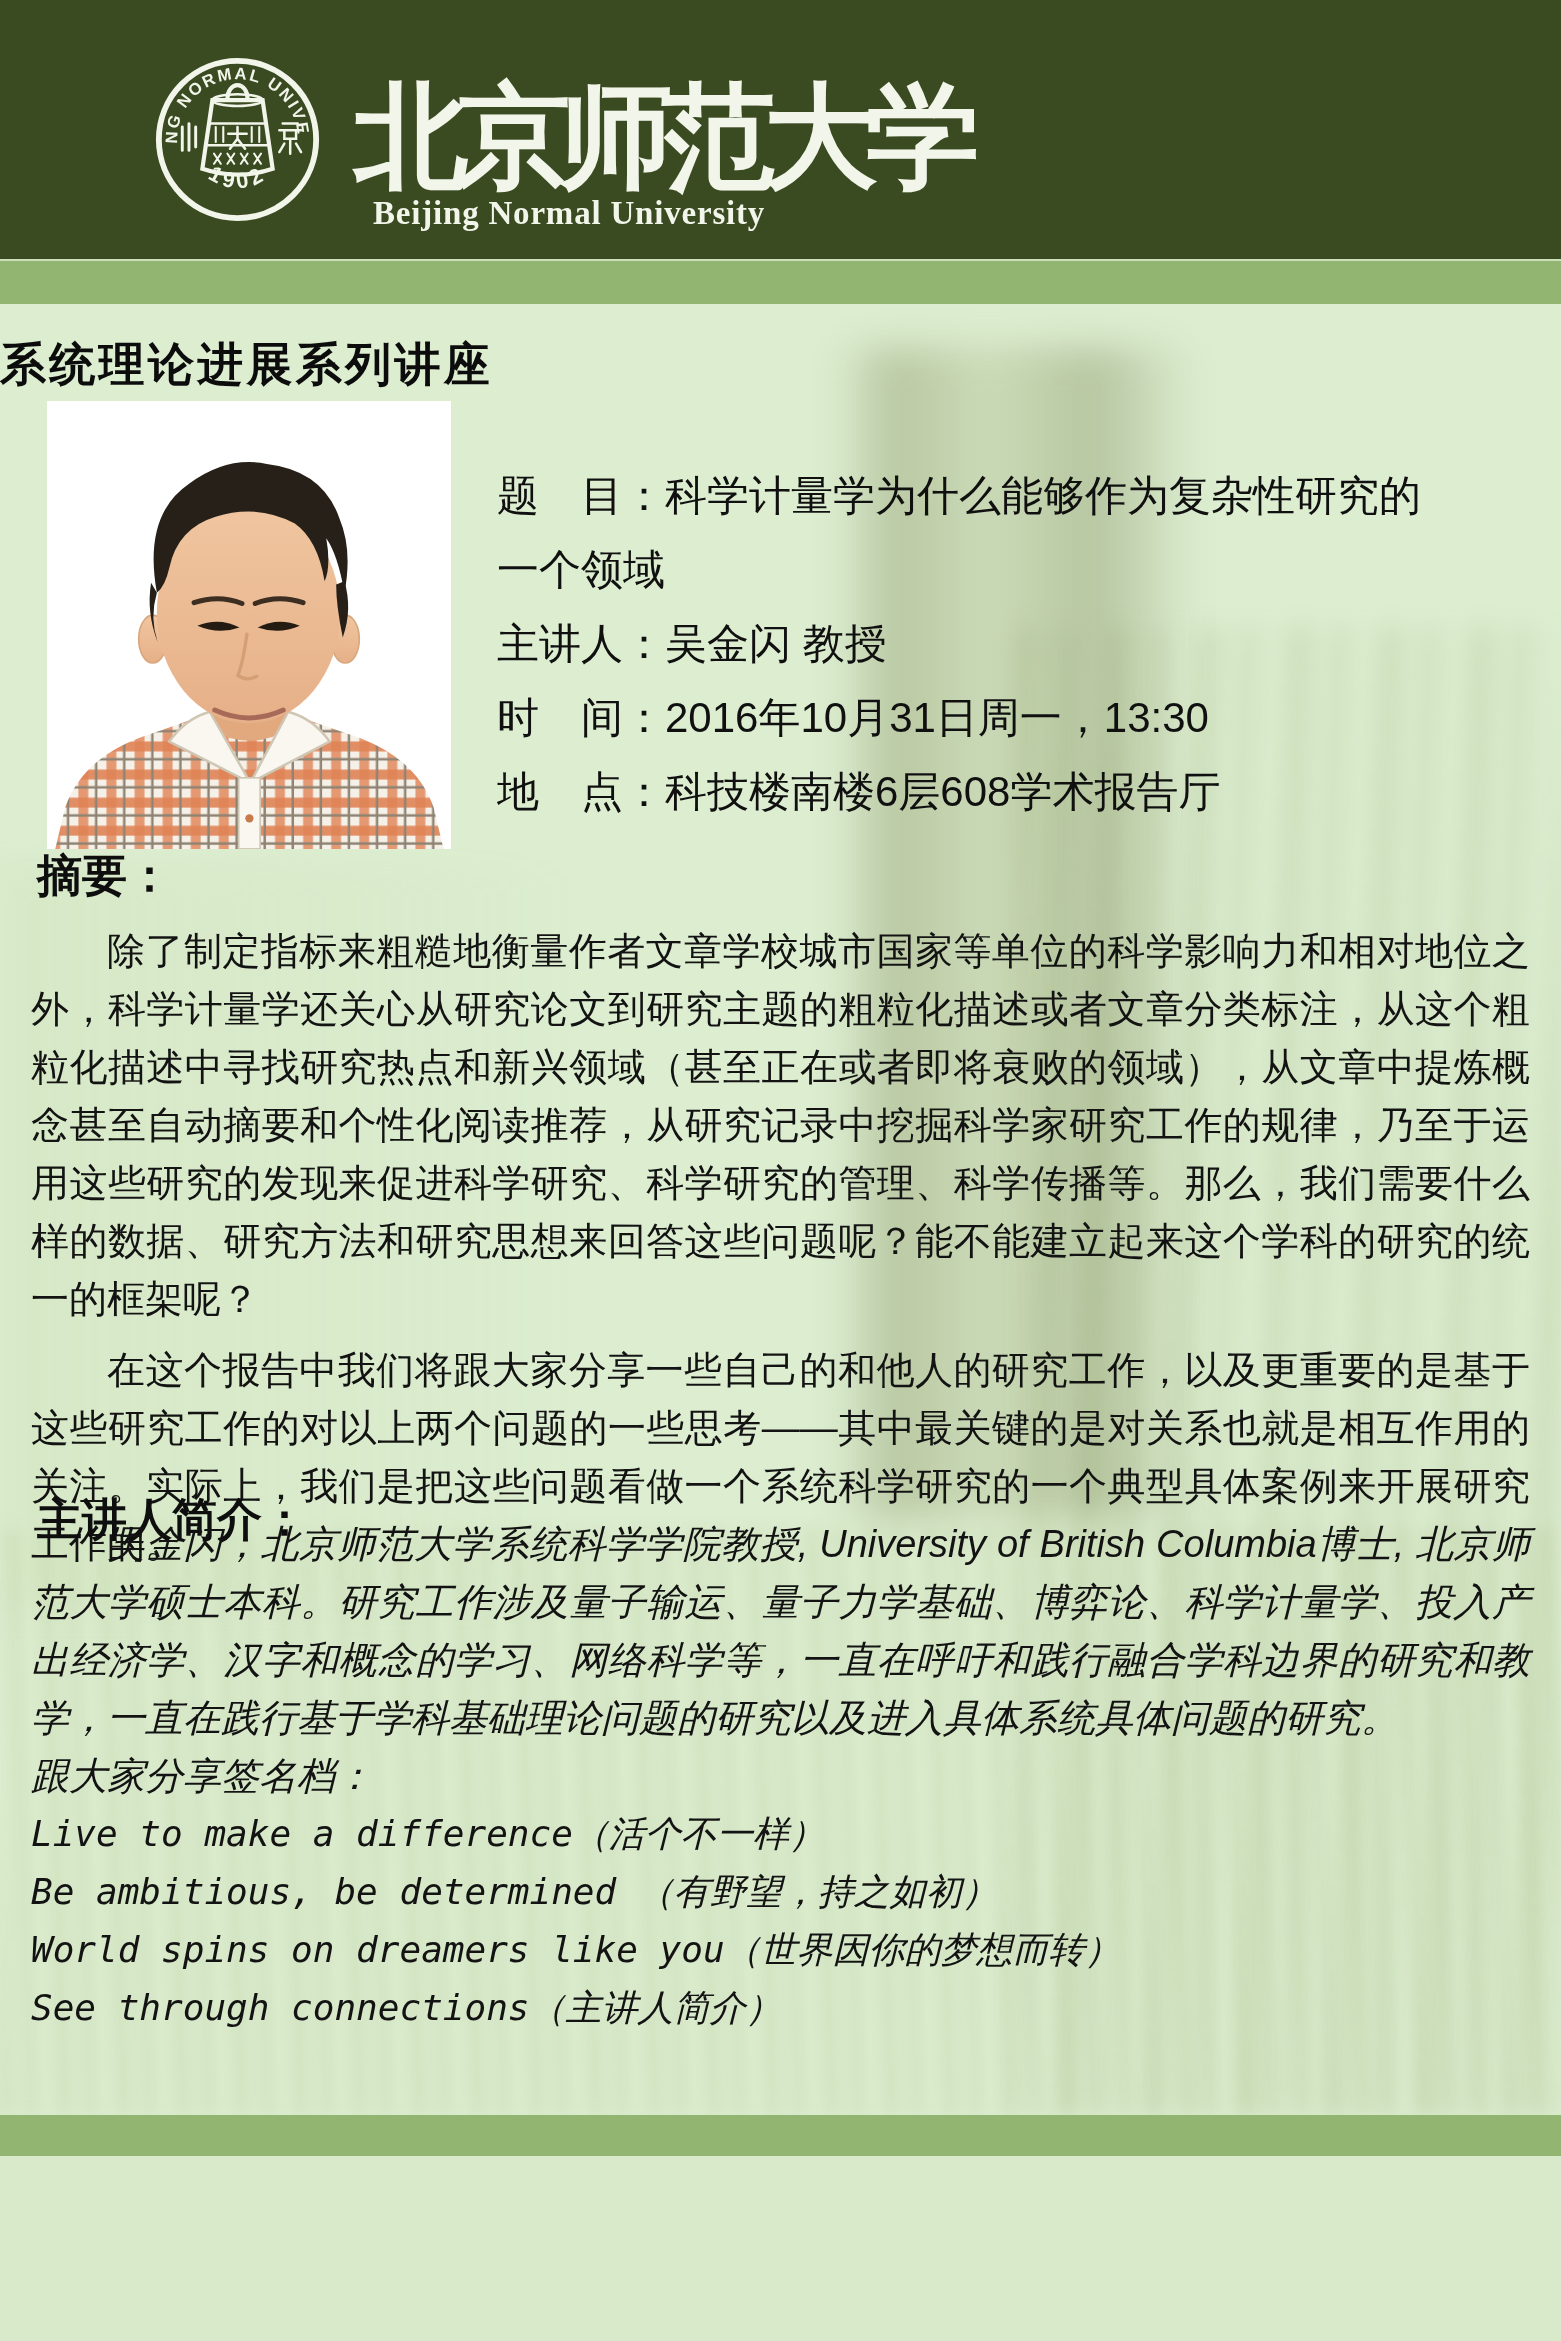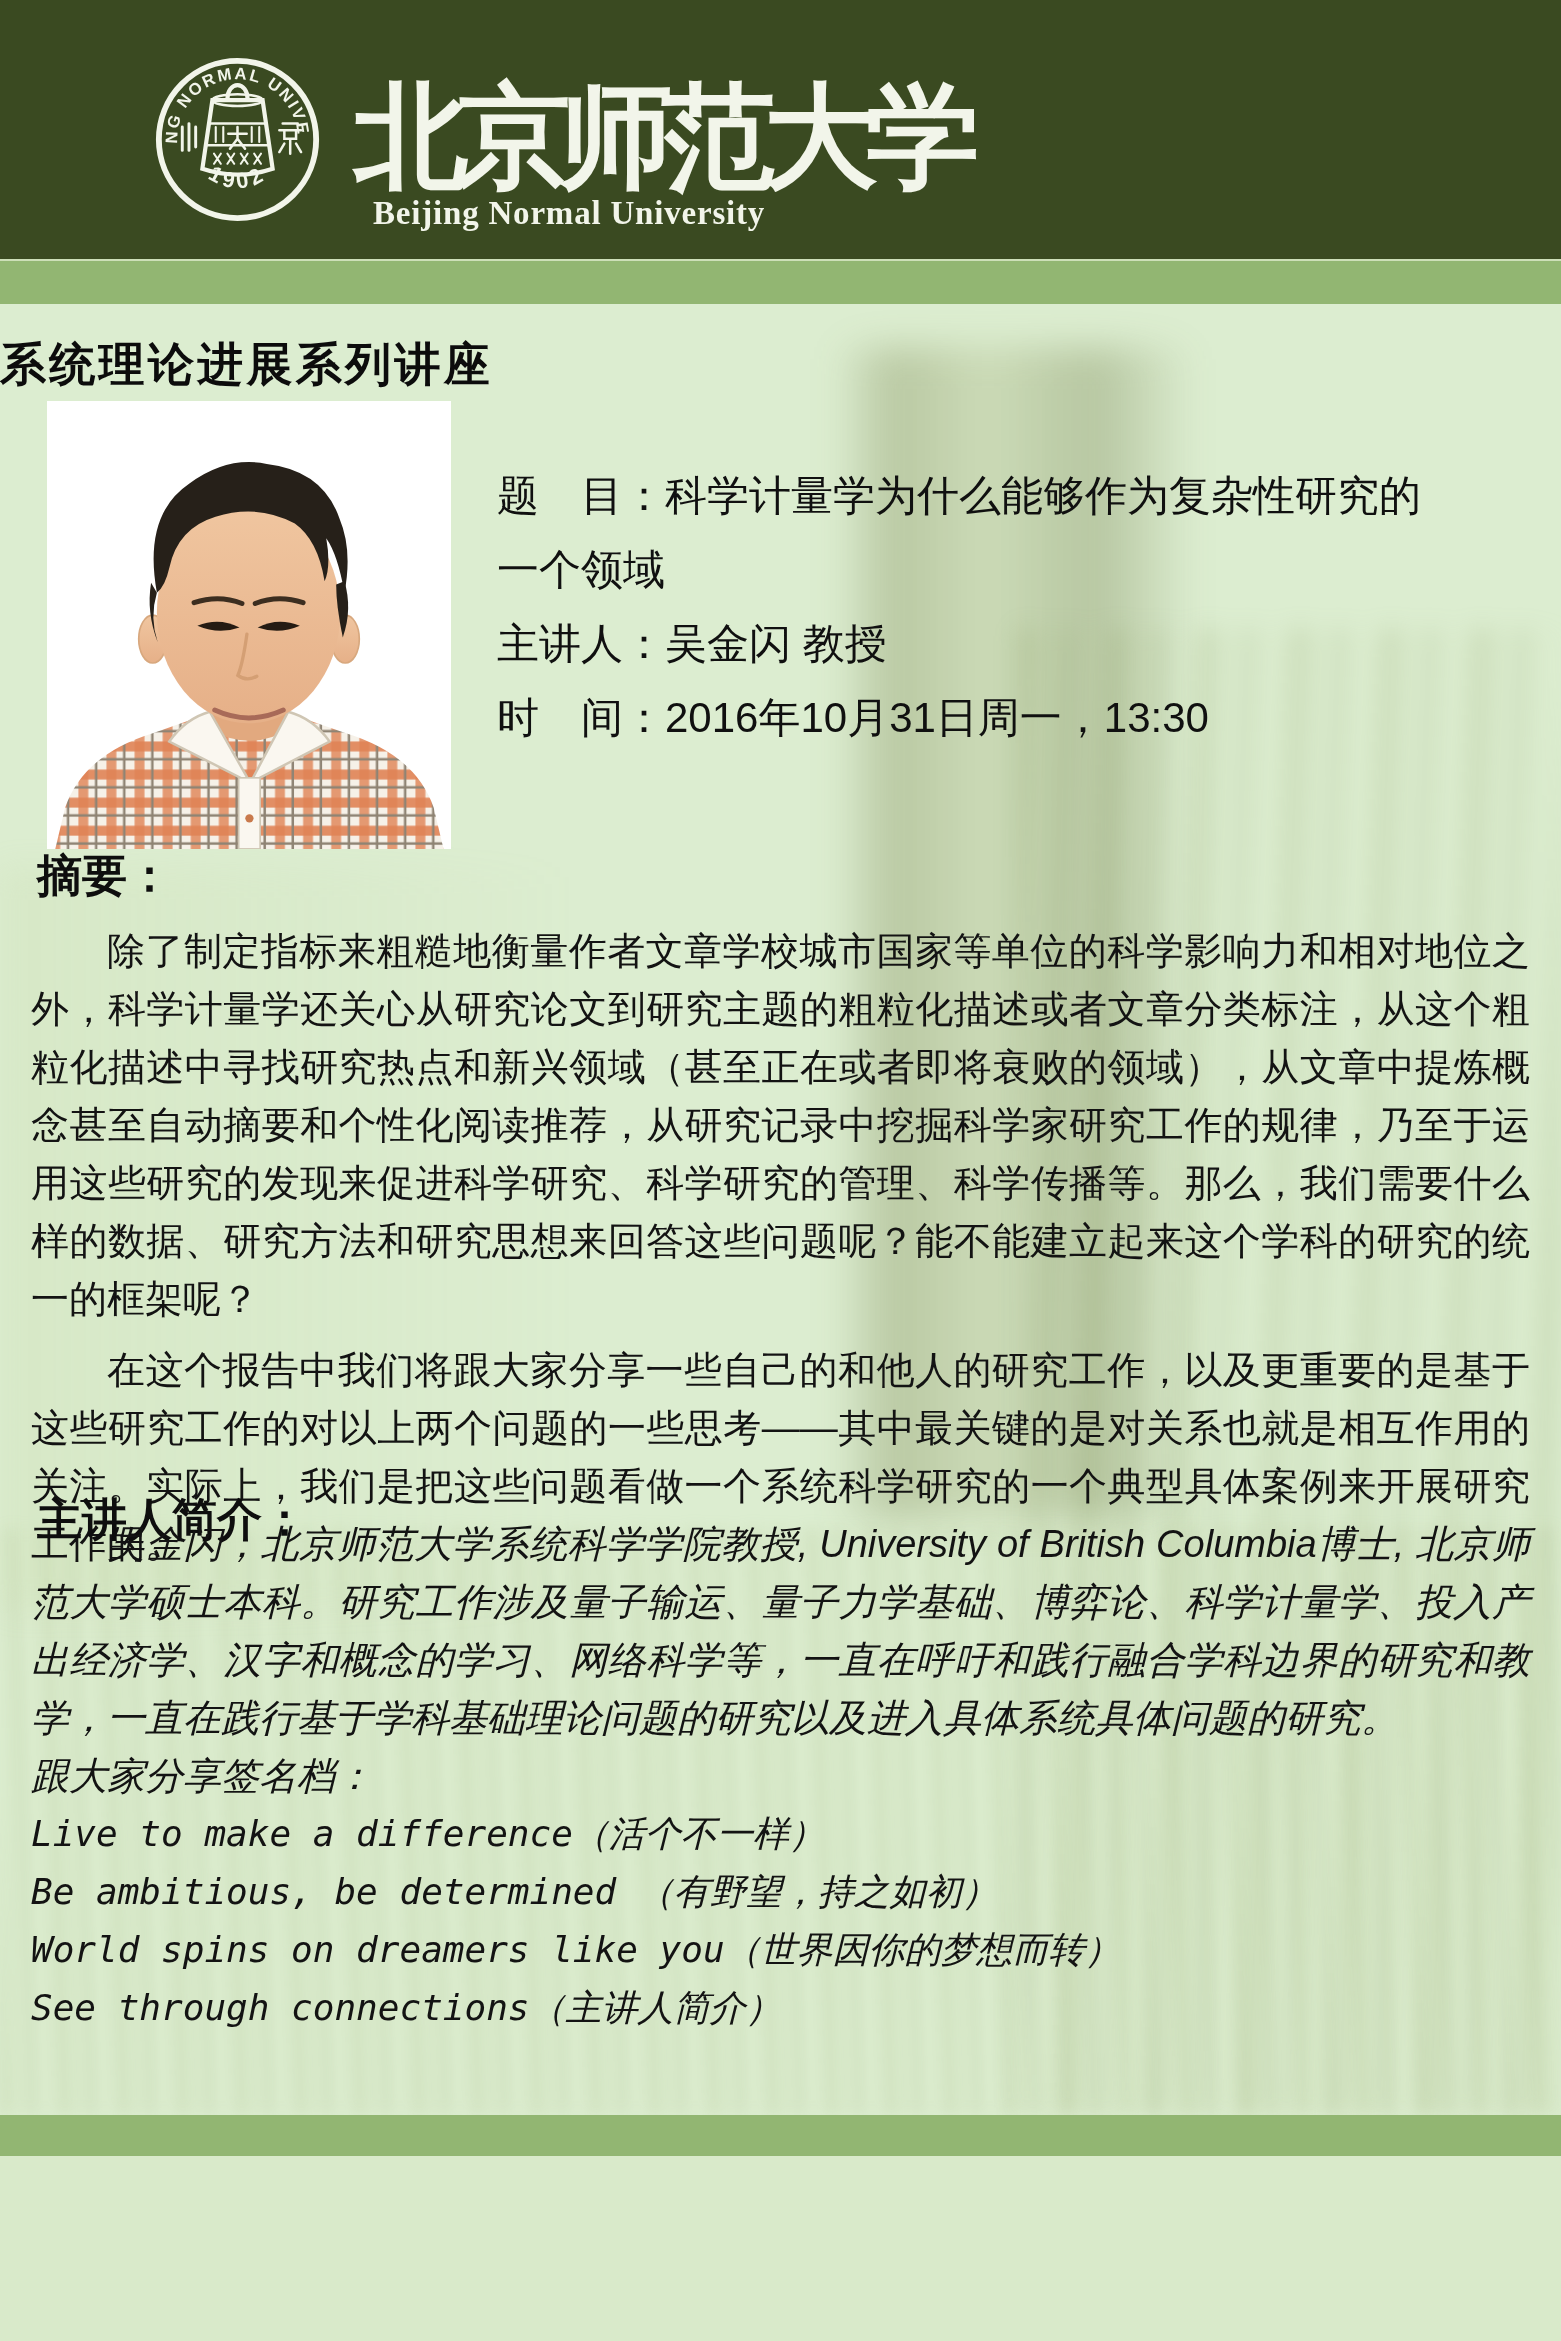--- a/index.html
+++ b/index.html
@@ -182,20 +182,21 @@
       <path d="M 242 282 Q 237 318 231 332 Q 242 340 254 333" stroke="#d49f74" stroke-width="4" fill="none" stroke-linecap="round"></path>
       <path d="M 203 374 Q 244 393 286 374" stroke="#a86a58" stroke-width="6" fill="none" stroke-linecap="round"></path>
     </svg>
   </div>
 
   <div class="info">
     <div class="info-line">题　目：科学计量学为什么能够作为复杂性研究的</div>
     <div class="info-line">一个领域</div>
     <div class="info-line">主讲人：吴金闪 教授</div>
     <div class="info-line">时　间：2016年10月31日周一，13:30</div>
+    <div class="info-line">地　点：科技楼南楼6层608学术报告厅</div>
   </div>
 
   <div class="sec-head abs-head">摘要：</div>
   <div class="flowtext abstract">
     <p class="para">除了制定指标来粗糙地衡量作者文章学校城市国家等单位的科学影响力和相对地位之外，科学计量学还关心从研究论文到研究主题的粗粒化描述或者文章分类标注，从这个粗粒化描述中寻找研究热点和新兴领域（甚至正在或者即将衰败的领域），从文章中提炼概念甚至自动摘要和个性化阅读推荐，从研究记录中挖掘科学家研究工作的规律，乃至于运用这些研究的发现来促进科学研究、科学研究的管理、科学传播等。那么，我们需要什么样的数据、研究方法和研究思想来回答这些问题呢？能不能建立起来这个学科的研究的统一的框架呢？</p>
     <p class="para">在这个报告中我们将跟大家分享一些自己的和他人的研究工作，以及更重要的是基于这些研究工作的对以上两个问题的一些思考——其中最关键的是对关系也就是相互作用的关注。实际上，我们是把这些问题看做一个系统科学研究的一个典型具体案例来开展研究工作的。</p>
   </div>
 
   <div class="sec-head bio-head">主讲人简介：</div>
   <div class="flowtext biotext">

